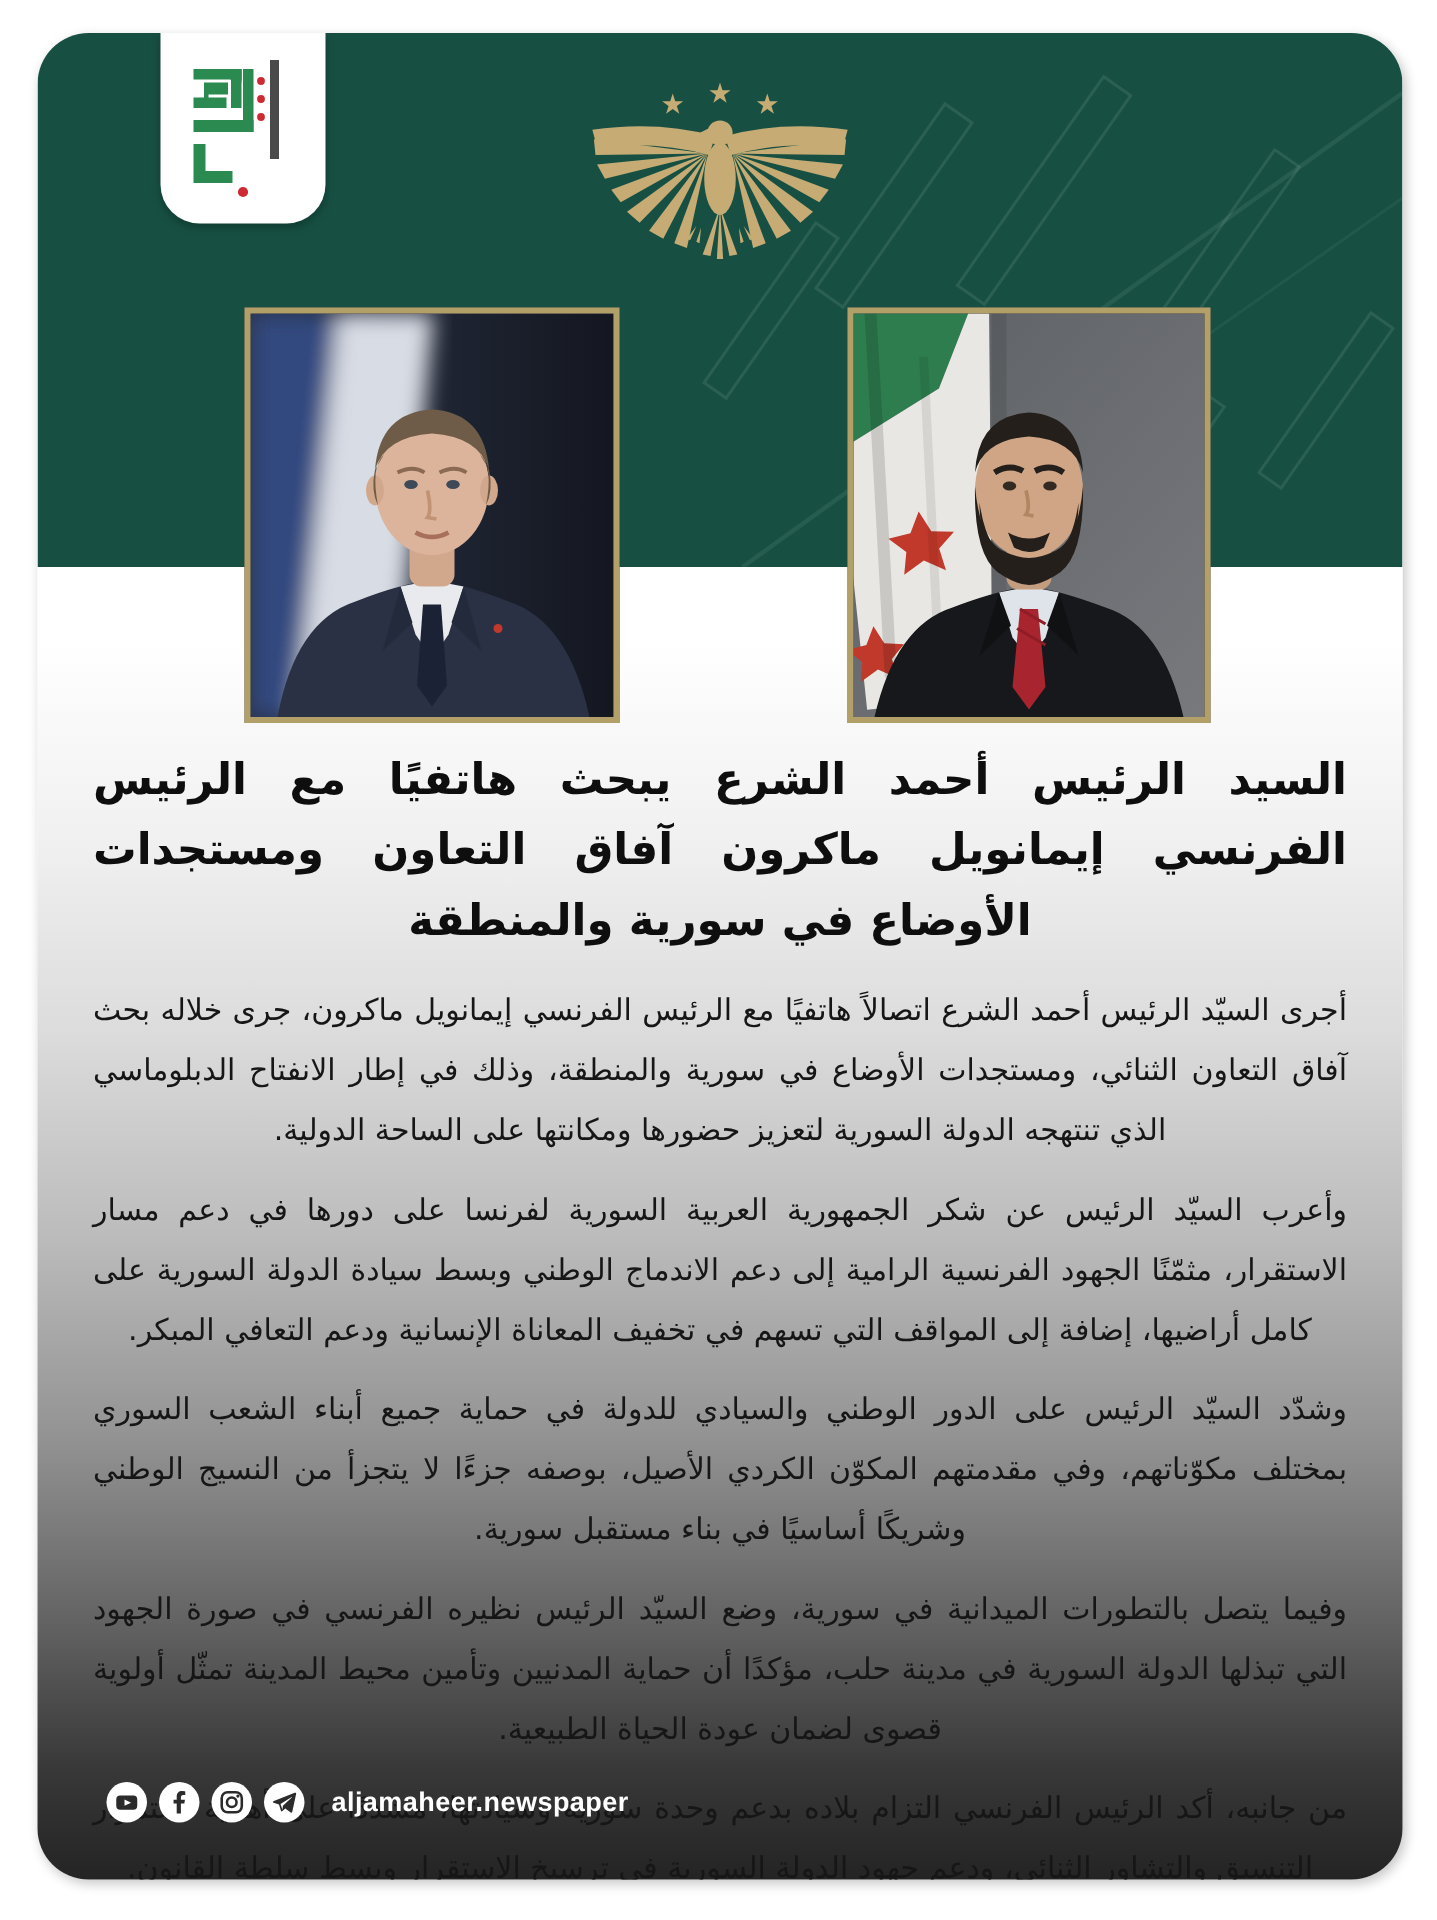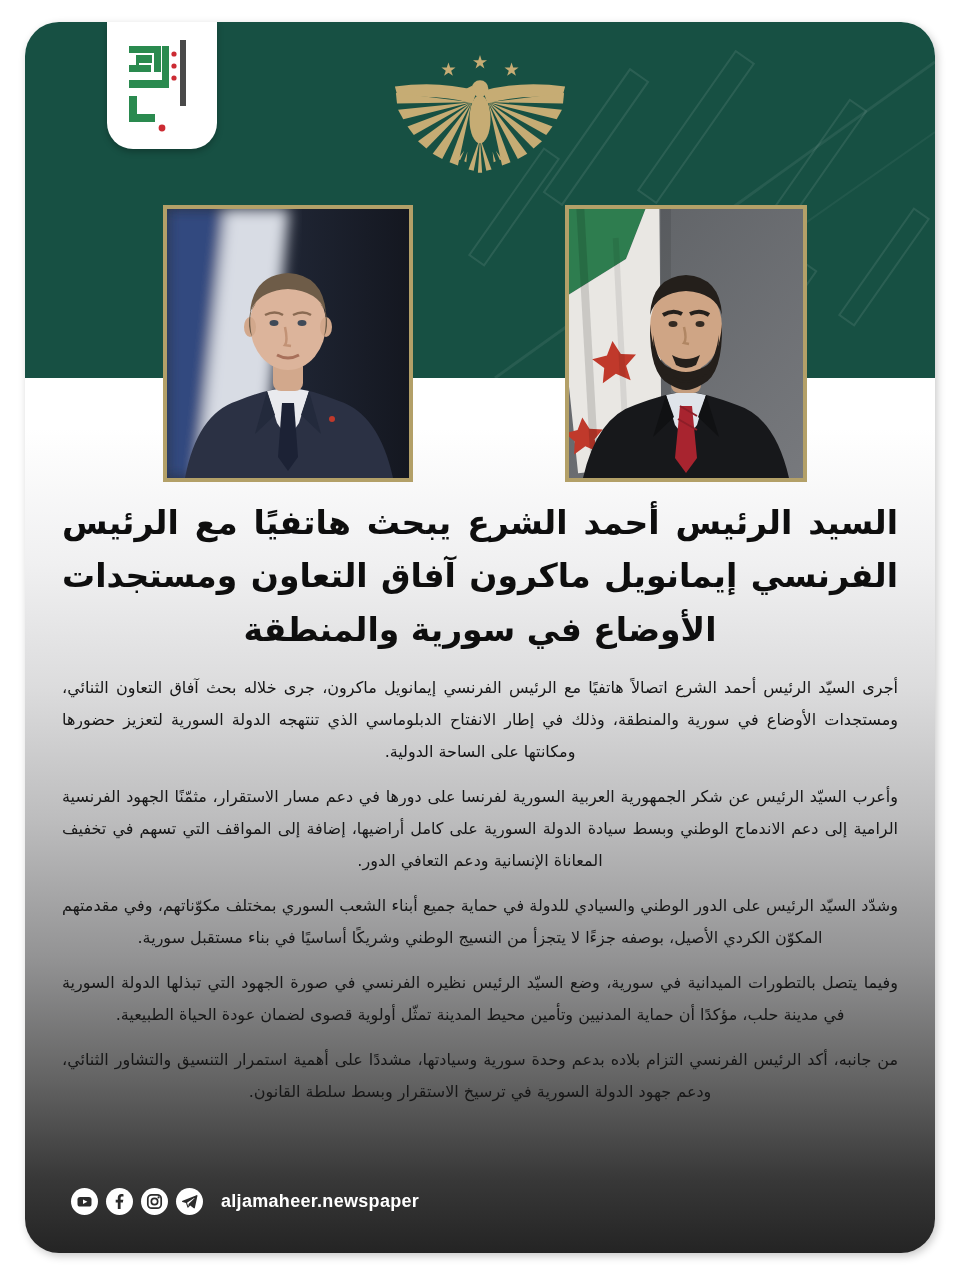--- a/index.html
+++ b/index.html
@@ -29,25 +29,25 @@
 
   .emblem{position:absolute;top:32px;left:50%;transform:translateX(-50%);}
 
   .photo{position:absolute;top:183px;border:4px solid #b3a068;background:#444;overflow:hidden;}
   .photo svg{display:block;}
   .photo-left{left:138px;width:242px;height:269px;}
   .photo-right{left:540px;width:234px;height:269px;}
 
   .article{position:absolute;left:37px;right:37px;top:474px;direction:rtl;}
   .headline{
-    font-size:33px;font-weight:700;color:#0e0e0e;line-height:1.62;
+    font-size:29px;font-weight:700;color:#0e0e0e;line-height:1.62;
     text-align:justify;text-align-last:center;margin:0 0 16px;
   }
   .para{
-    font-size:16px;color:#161616;line-height:2.0;
+    font-size:20px;color:#161616;line-height:2.0;
     text-align:justify;text-align-last:center;margin:0 0 13px;
   }
 
   .footer-bar{position:absolute;left:46px;top:1166px;display:flex;align-items:center;gap:8px;}
   .sicon{width:27px;height:27px;border-radius:50%;background:#ffffff;display:flex;align-items:center;justify-content:center;}
   .handle{
     margin-right:6px;margin-left:0;padding:0 0 0 0;
     font-family:"Liberation Sans",sans-serif;font-weight:700;font-size:18px;
     color:#ffffff;letter-spacing:.3px;direction:ltr;margin-inline-start:10px;
   }
@@ -219,21 +219,21 @@
         <path d="M121 105 q10 -5 19 1" stroke="#241f1b" stroke-width="4" fill="none"></path>
         <ellipse cx="104" cy="115" rx="4.5" ry="3" fill="#332a22"></ellipse>
         <ellipse cx="131" cy="115" rx="4.5" ry="3" fill="#332a22"></ellipse>
         <path d="M115 118 q3 12 0 16 l5 1" stroke="#b08663" stroke-width="2.5" fill="none"></path>
       </svg>
     </div>
 
     <div class="article">
       <h1 class="headline">السيد الرئيس أحمد الشرع يبحث هاتفيًا مع الرئيس الفرنسي إيمانويل ماكرون آفاق التعاون ومستجدات الأوضاع في سورية والمنطقة</h1>
       <p class="para">أجرى السيّد الرئيس أحمد الشرع اتصالاً هاتفيًا مع الرئيس الفرنسي إيمانويل ماكرون، جرى خلاله بحث آفاق التعاون الثنائي، ومستجدات الأوضاع في سورية والمنطقة، وذلك في إطار الانفتاح الدبلوماسي الذي تنتهجه الدولة السورية لتعزيز حضورها ومكانتها على الساحة الدولية.</p>
-      <p class="para">وأعرب السيّد الرئيس عن شكر الجمهورية العربية السورية لفرنسا على دورها في دعم مسار الاستقرار، مثمّنًا الجهود الفرنسية الرامية إلى دعم الاندماج الوطني وبسط سيادة الدولة السورية على كامل أراضيها، إضافة إلى المواقف التي تسهم في تخفيف المعاناة الإنسانية ودعم التعافي الدور.</p>
+      <p class="para">وأعرب السيّد الرئيس عن شكر الجمهورية العربية السورية لفرنسا على دورها في دعم مسار الاستقرار، مثمّنًا الجهود الفرنسية الرامية إلى دعم الاندماج الوطني وبسط سيادة الدولة السورية على كامل أراضيها، إضافة إلى المواقف التي تسهم في تخفيف المعاناة الإنسانية ودعم التعافي المبكر.</p>
       <p class="para">وشدّد السيّد الرئيس على الدور الوطني والسيادي للدولة في حماية جميع أبناء الشعب السوري بمختلف مكوّناتهم، وفي مقدمتهم المكوّن الكردي الأصيل، بوصفه جزءًا لا يتجزأ من النسيج الوطني وشريكًا أساسيًا في بناء مستقبل سورية.</p>
       <p class="para">وفيما يتصل بالتطورات الميدانية في سورية، وضع السيّد الرئيس نظيره الفرنسي في صورة الجهود التي تبذلها الدولة السورية في مدينة حلب، مؤكدًا أن حماية المدنيين وتأمين محيط المدينة تمثّل أولوية قصوى لضمان عودة الحياة الطبيعية.</p>
       <p class="para">من جانبه، أكد الرئيس الفرنسي التزام بلاده بدعم وحدة سورية وسيادتها، مشددًا على أهمية استمرار التنسيق والتشاور الثنائي، ودعم جهود الدولة السورية في ترسيخ الاستقرار وبسط سلطة القانون.</p>
     </div>
 
     <div class="footer-bar">
       <div class="sicon">
         <svg width="17" height="17" viewBox="0 0 17 17">
           <rect x="1.5" y="4" width="14" height="9.5" rx="2.6" fill="#2b2b2b"></rect>
           <polygon points="7,6.6 11.4,8.75 7,10.9" fill="#ffffff"></polygon>

